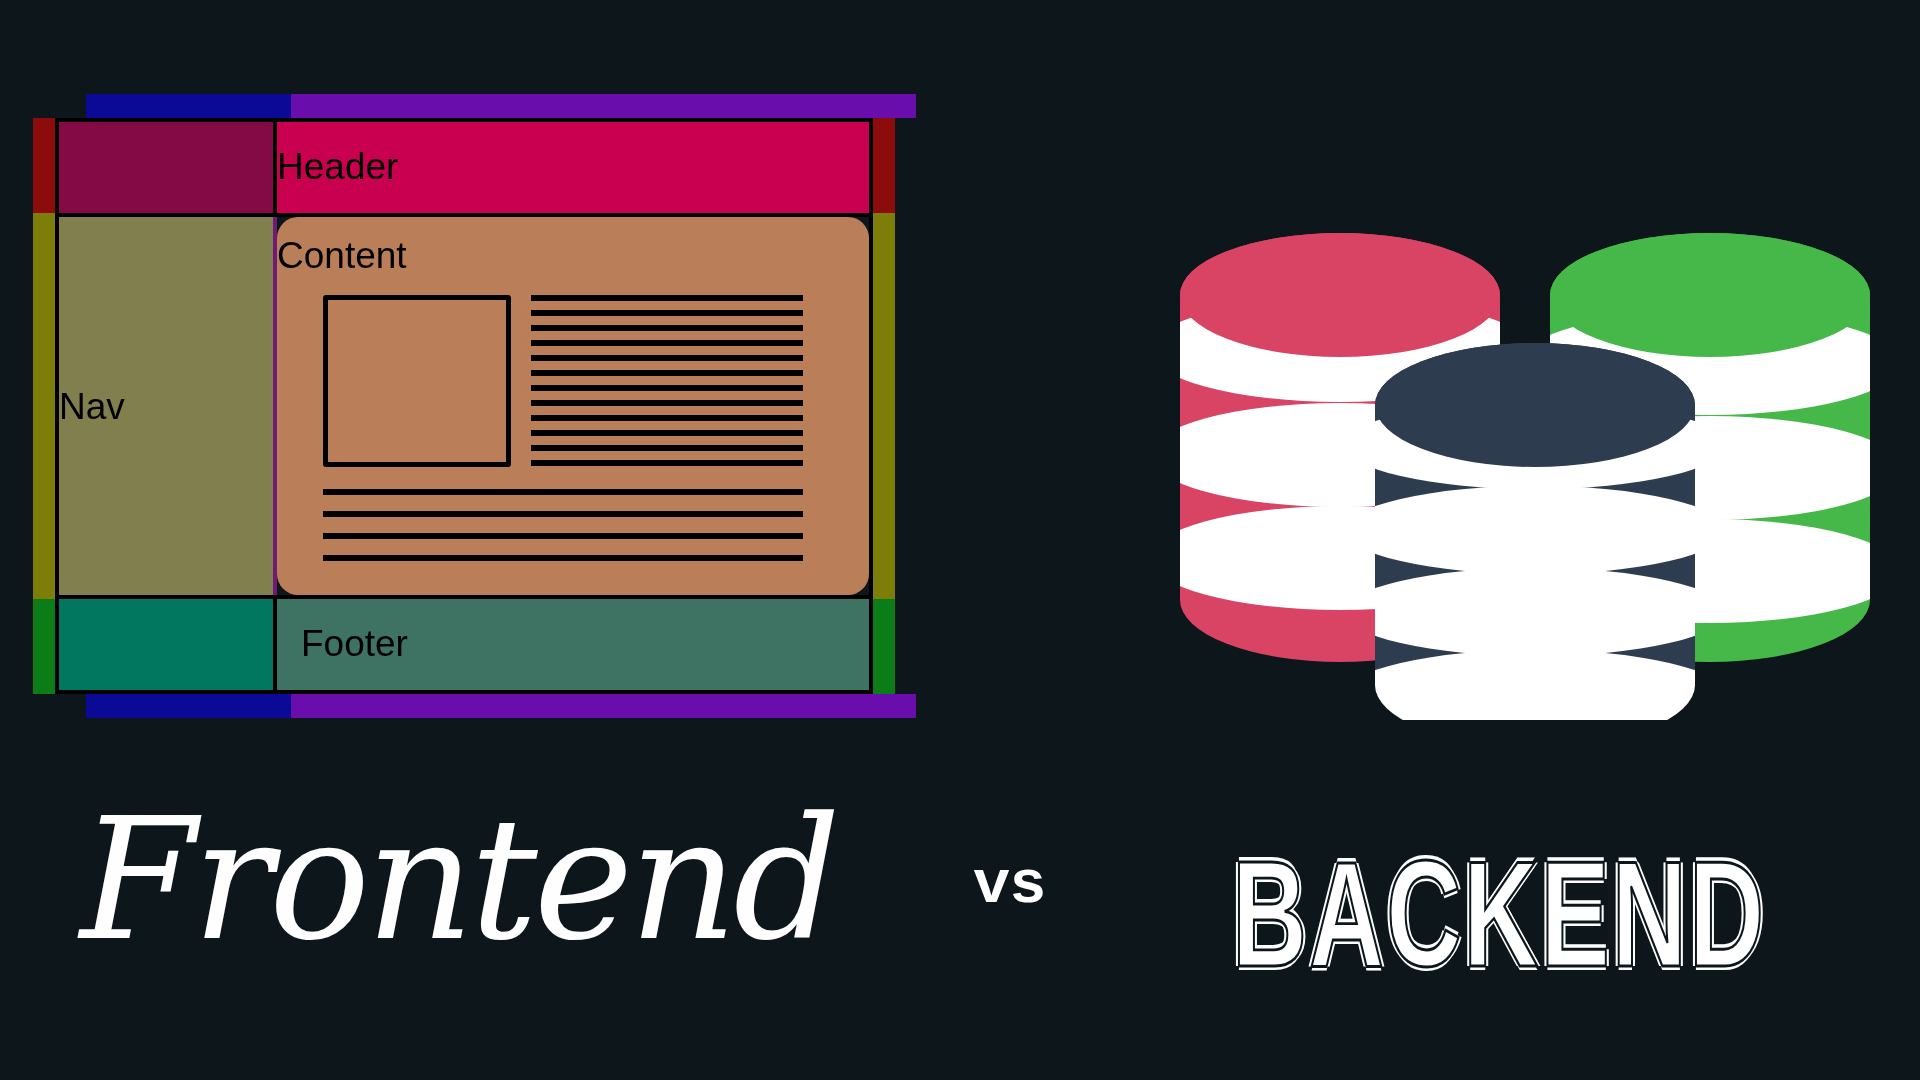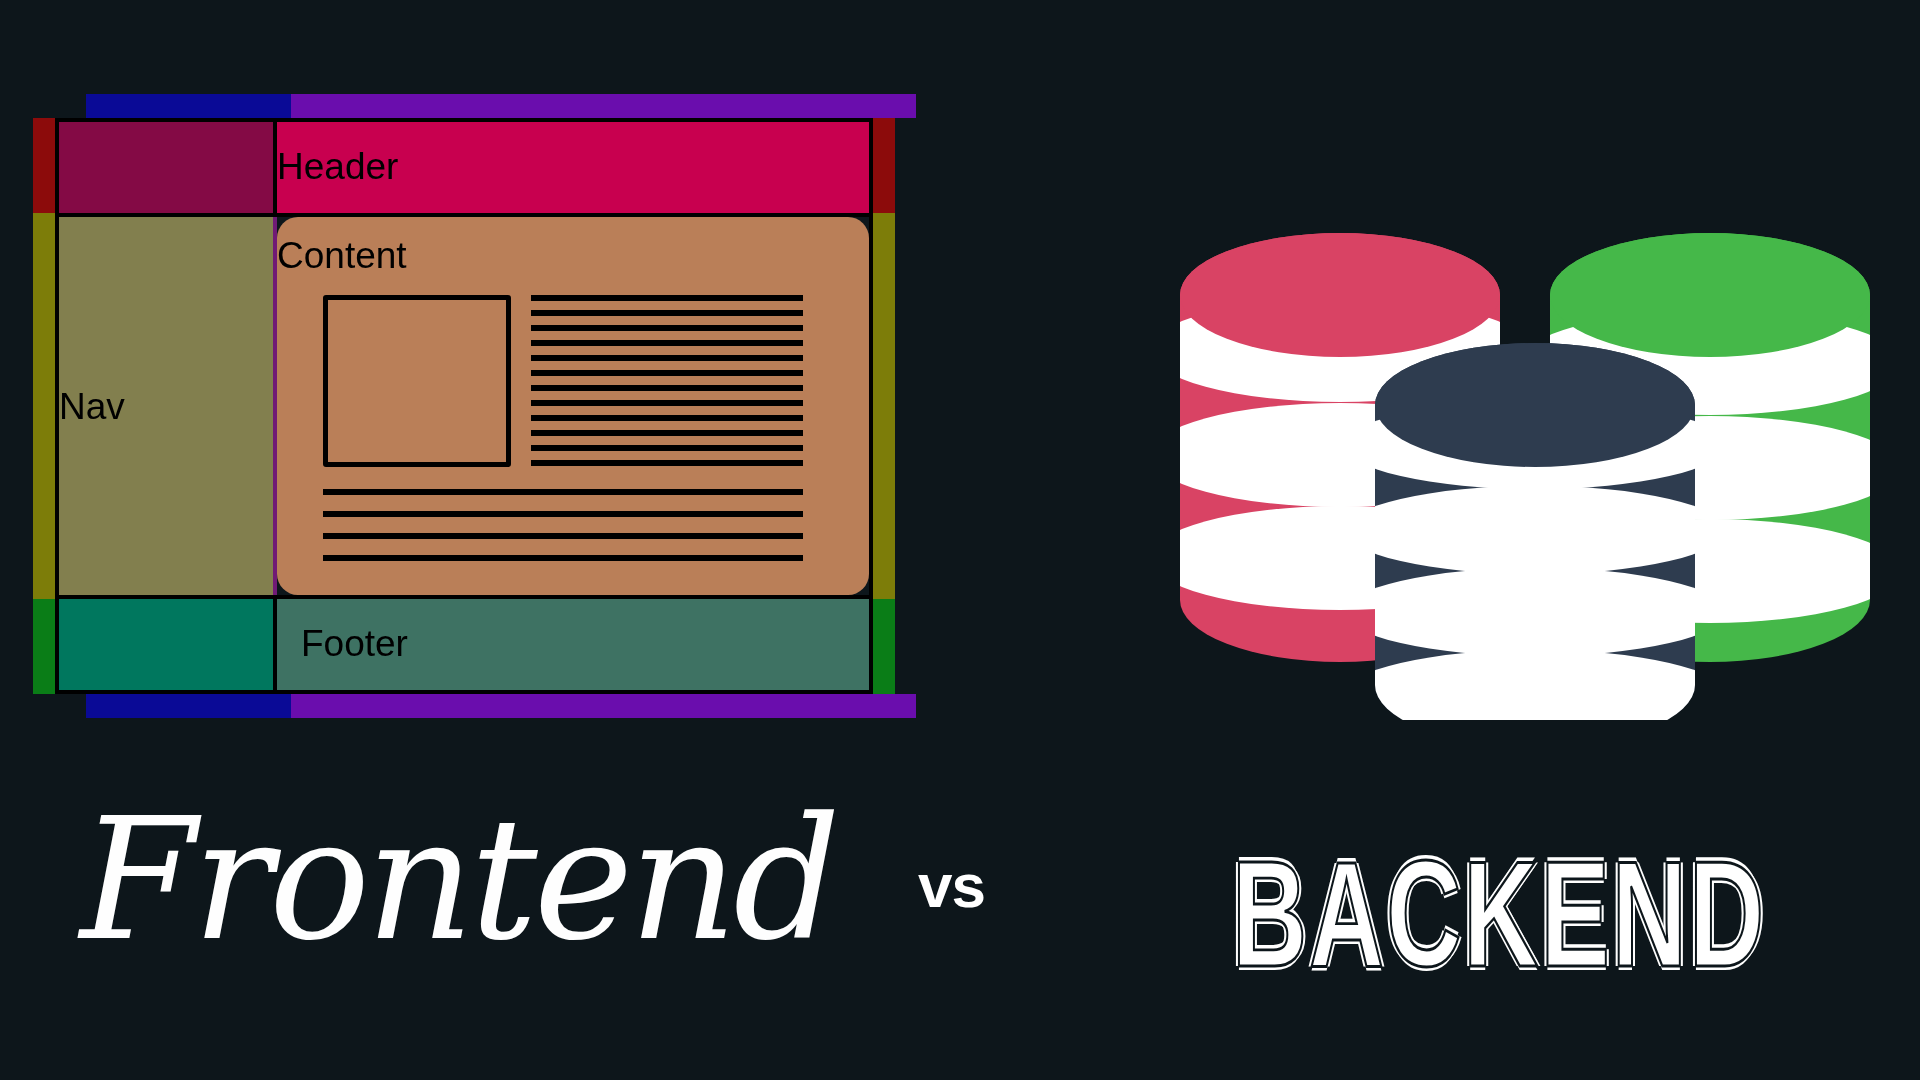--- a/index.html
+++ b/index.html
@@ -93,23 +93,23 @@
     color:#fefefe;
     font-family:"DejaVu Serif", serif;
     font-style:italic;
     font-size:168px;
     line-height:210px;
     letter-spacing:-4px;
     white-space:nowrap;
   }
   #vs-word{
     position:absolute;
-    left:918px; top:855px;
+    left:973px; top:855px;
     color:#ffffff;
-    font-family:Liberation Sans, sans-serif;
+    font-family:Liberation Mono, monospace;
     font-weight:bold;
     font-size:62px;
     line-height:1;
     letter-spacing:-1px;
   }
   #backend-word{
     position:absolute;
     left:1232px; top:838px;
     color:#ffffff;
     font-family:"Liberation Sans", sans-serif;

